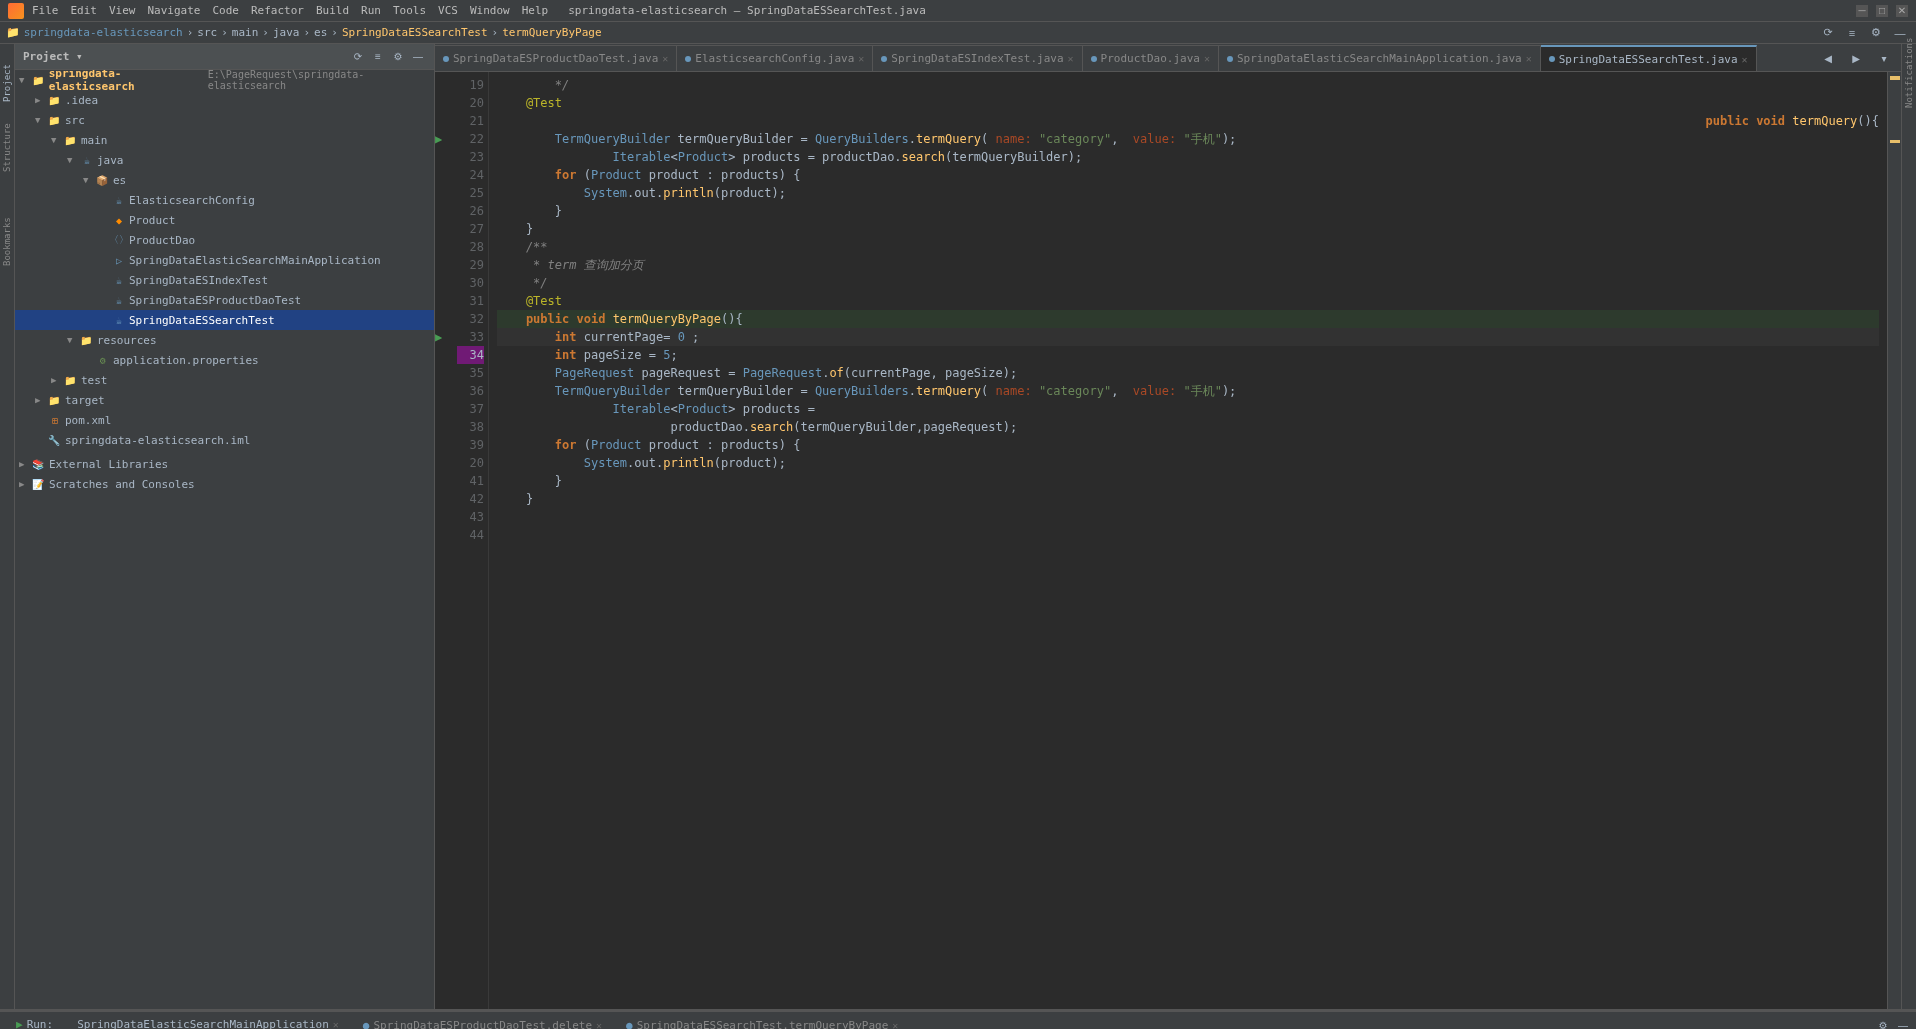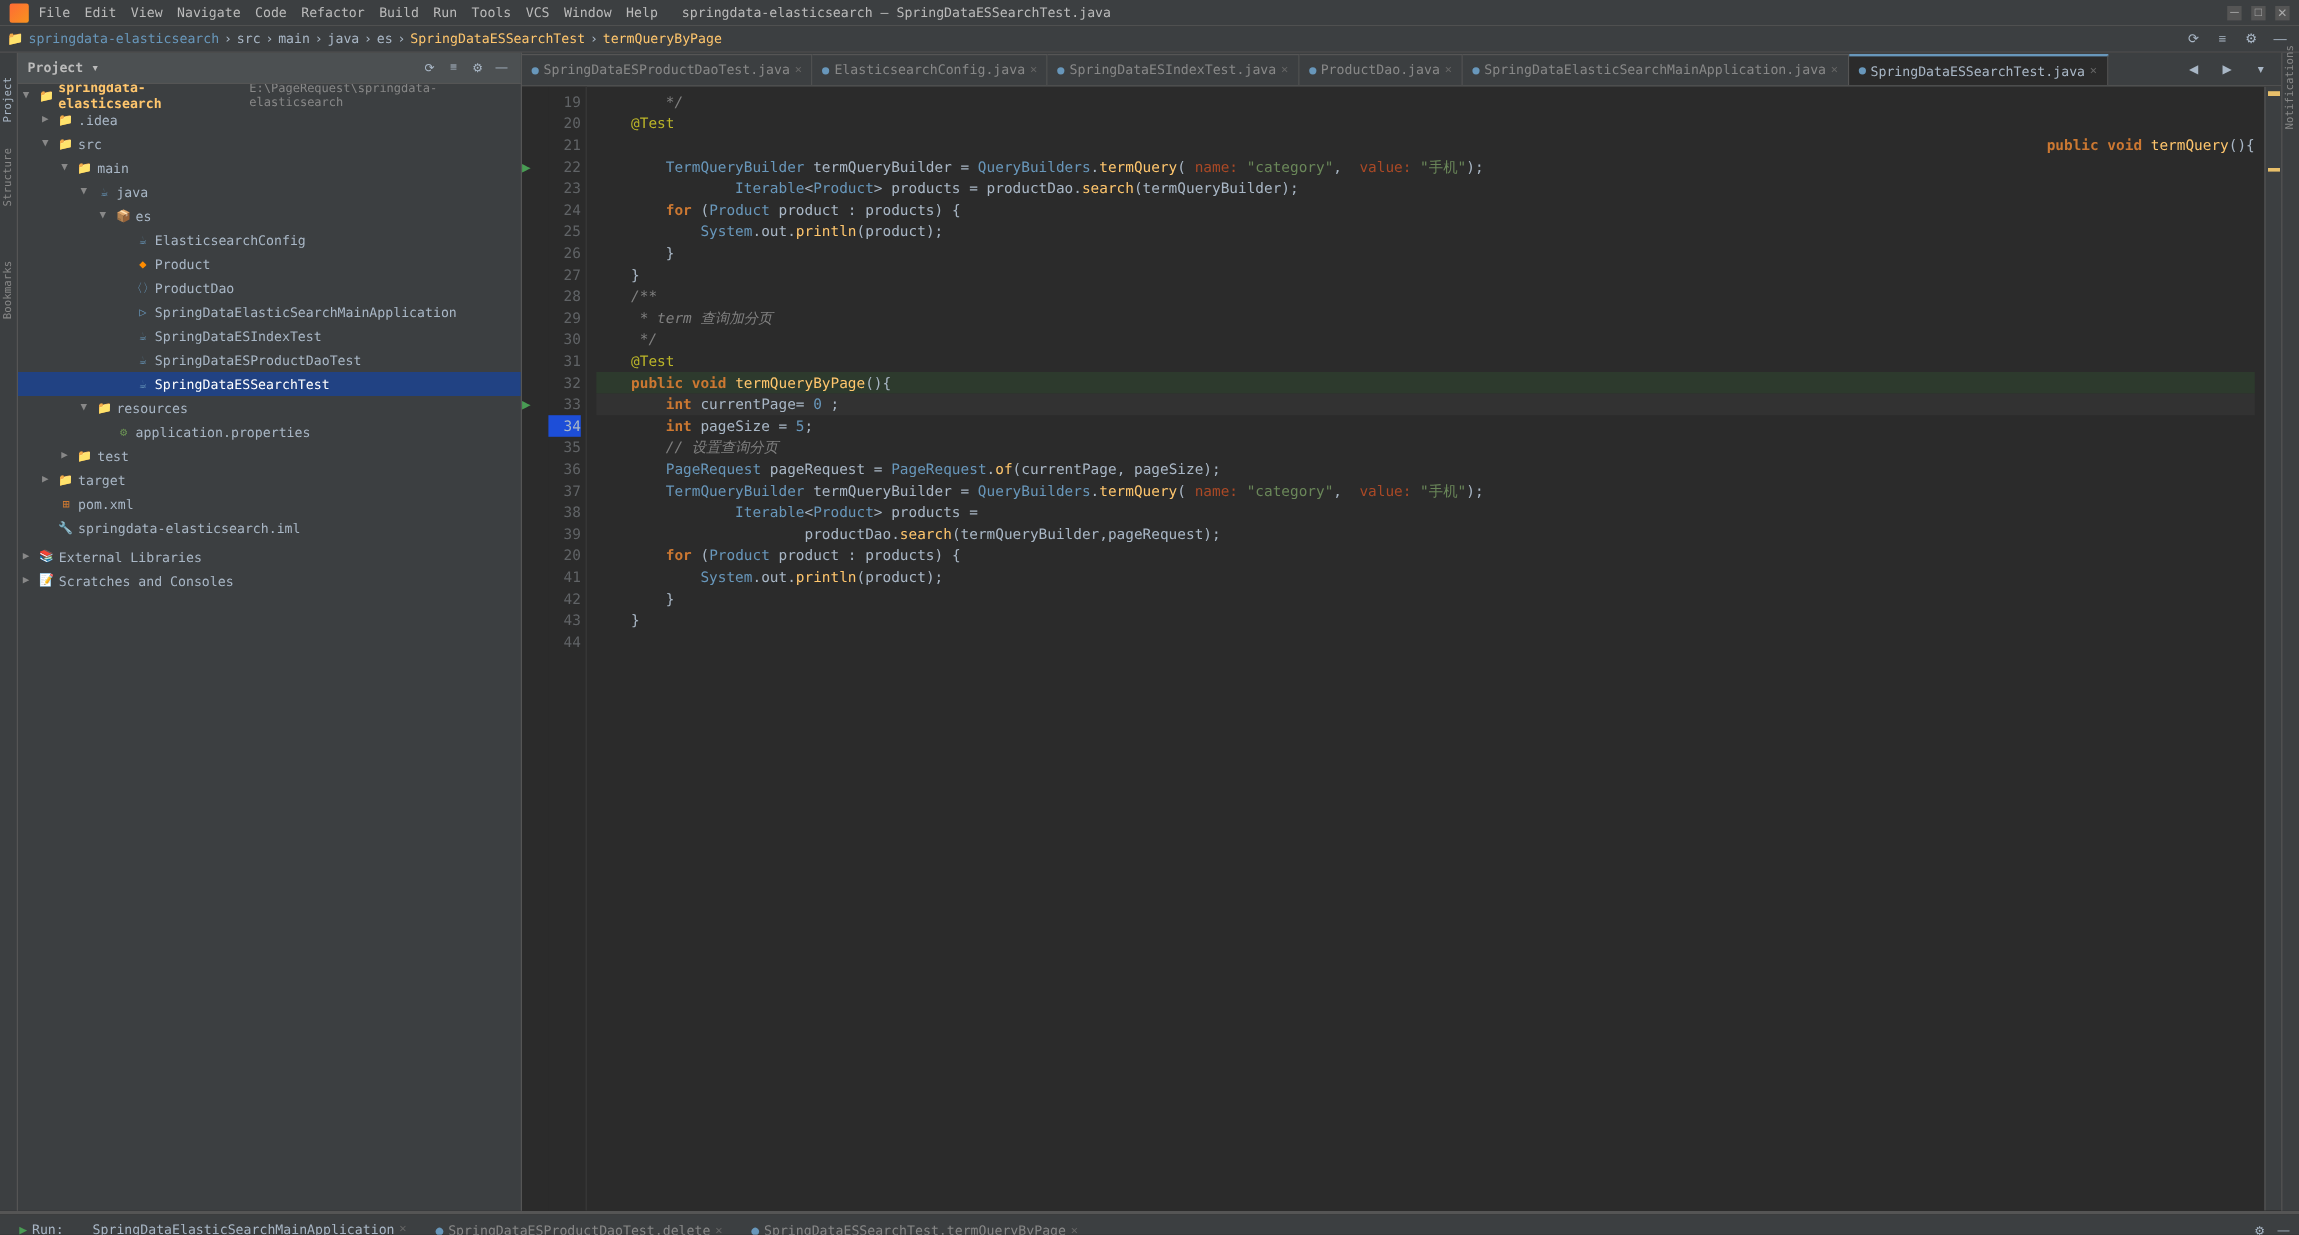--- a/index.html
+++ b/index.html
@@ -339,21 +339,21 @@
         <div style="height:18px;">24</div>
         <div style="height:18px;">25</div>
         <div style="height:18px;">26</div>
         <div style="height:18px;">27</div>
         <div style="height:18px;">28</div>
         <div style="height:18px;">29</div>
         <div style="height:18px;">30</div>
         <div style="height:18px;">31</div>
         <div style="height:18px;">32</div>
         <div style="height:18px;">33</div>
-        <div style="height:18px;background:#1d4ed8;color:#a9b7c6;">34</div>
+        <div style="height:18px;background:#701a75;color:#a9b7c6;">34</div>
         <div style="height:18px;">35</div>
         <div style="height:18px;">36</div>
         <div style="height:18px;">37</div>
         <div style="height:18px;">38</div>
         <div style="height:18px;">39</div>
         <div style="height:18px;">20</div>
         <div style="height:18px;">41</div>
         <div style="height:18px;">42</div>
         <div style="height:18px;">43</div>
         <div style="height:18px;">44</div>
@@ -387,21 +387,20 @@
         <div style="height:18px;white-space:pre;"><span class="comment">     */</span></div>
 
         <div style="height:18px;white-space:pre;"><span class="annotation">    @Test</span></div>
 
         <div style="height:18px;white-space:pre;background:#2d3a2d;"><span class="kw">    public</span><span class="plain"> </span><span class="kw">void</span><span class="plain"> </span><span class="method">termQueryByPage</span><span class="plain">(){</span></div>
 
         <div style="height:18px;white-space:pre;background:#323232;"><span class="plain">        </span><span class="kw">int</span><span class="plain"> currentPage= </span><span class="number">0</span><span class="plain"> ;</span></div>
 
         <div style="height:18px;white-space:pre;"><span class="plain">        </span><span class="kw">int</span><span class="plain"> pageSize = </span><span class="number">5</span><span class="plain">;</span></div>
 
-        <div style="height:18px;white-space:pre;"><span class="comment">        // 设置查询分页</span></div>
 
         <div style="height:18px;white-space:pre;"><span class="plain">        </span><span class="type">PageRequest</span><span class="plain"> pageRequest = </span><span class="type">PageRequest</span><span class="plain">.</span><span class="method">of</span><span class="plain">(currentPage, pageSize);</span></div>
 
         <div style="height:18px;white-space:pre;"><span class="plain">        </span><span class="type">TermQueryBuilder</span><span class="plain"> termQueryBuilder = </span><span class="type">QueryBuilders</span><span class="plain">.</span><span class="method">termQuery</span><span class="plain">( </span><span style="color:#aa4926;">name:</span><span class="plain"> </span><span class="string">"category"</span><span class="plain">,  </span><span style="color:#aa4926;">value:</span><span class="plain"> </span><span class="string">"手机"</span><span class="plain">);</span></div>
 
         <div style="height:18px;white-space:pre;"><span class="plain">                </span><span class="type">Iterable</span><span class="plain">&lt;</span><span class="type">Product</span><span class="plain">&gt; products =</span></div>
 
         <div style="height:18px;white-space:pre;"><span class="plain">                        productDao.</span><span class="method">search</span><span class="plain">(termQueryBuilder,pageRequest);</span></div>
 
         <div style="height:18px;white-space:pre;"><span class="kw">        for</span><span class="plain"> (</span><span class="type">Product</span><span class="plain"> product : products) {</span></div>

